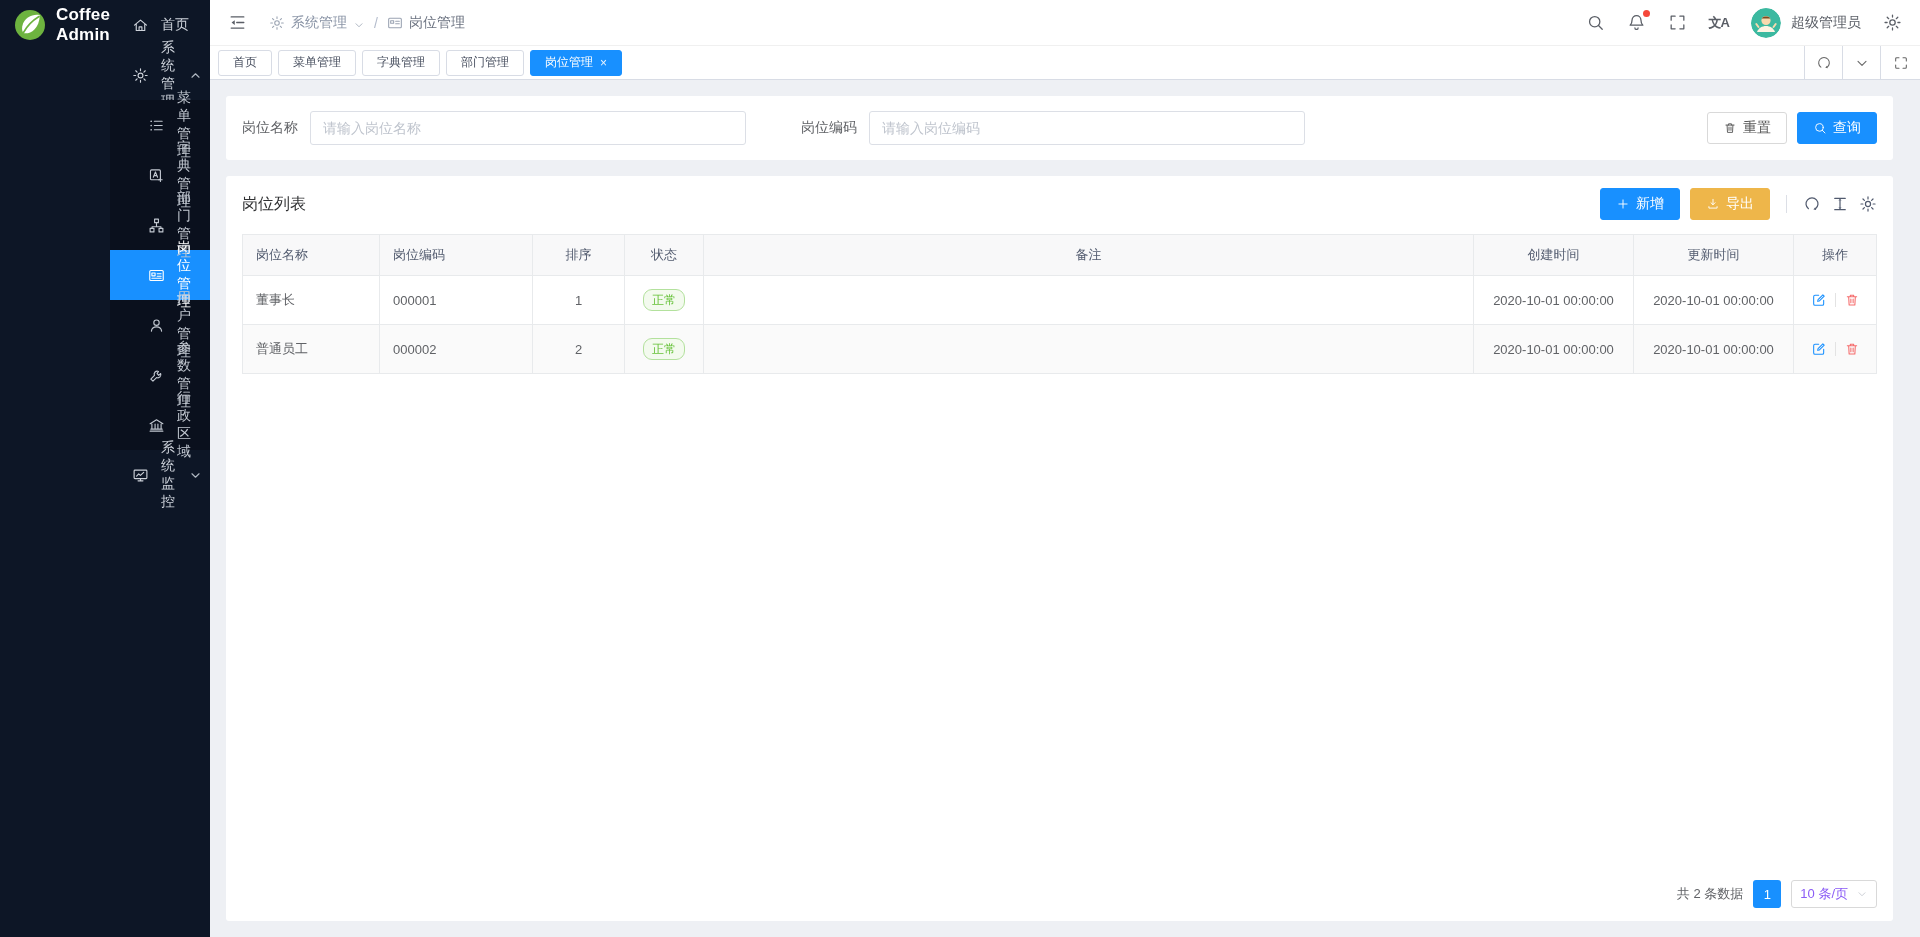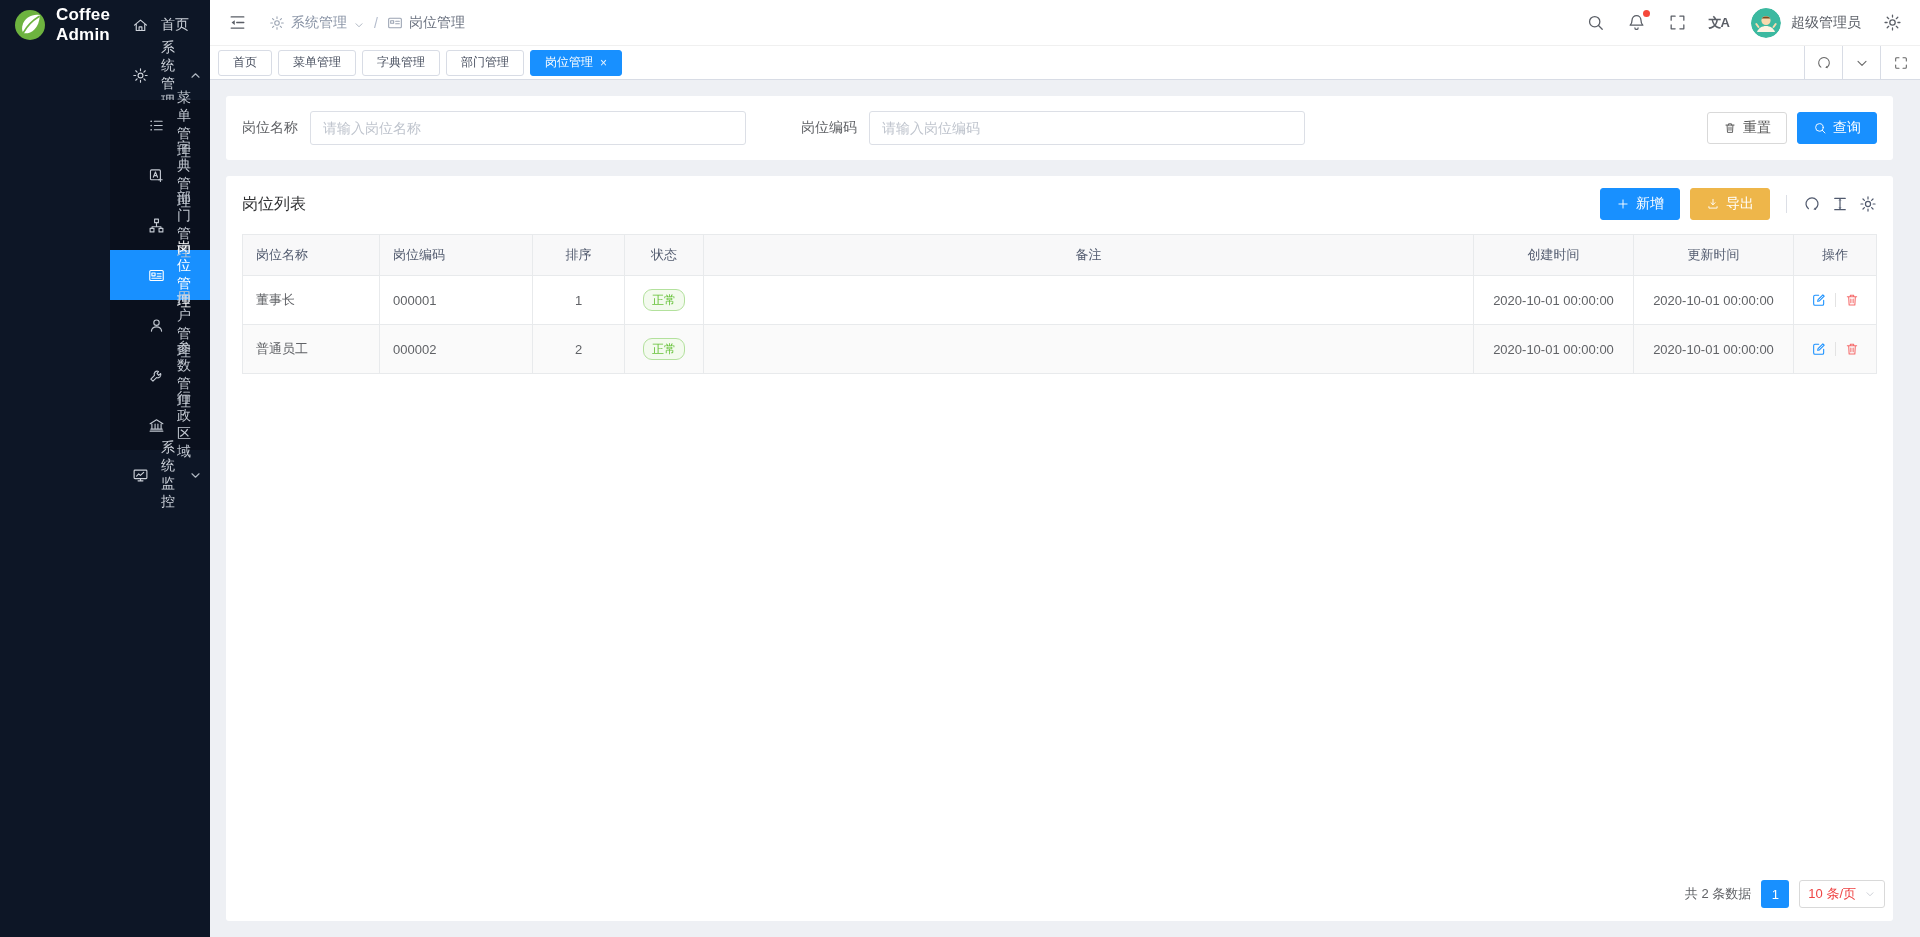--- a/index.html
+++ b/index.html
@@ -91,25 +91,25 @@
   .grid tr.stripe td { background:#fafafa; }
   .tag-success { display:inline-block; padding:3px 8px; font-size:12px; color:#67c23a; background:#f3faee;
     border:1px solid #b3e19d; border-radius:9px; line-height:1.2; }
   .op-cell { display:flex; align-items:center; justify-content:center; gap:8px; }
   .op-ic { width:16px; height:16px; display:inline-flex; cursor:pointer; }
   .op-ic svg { width:16px; height:16px; }
   .op-edit { color:#1890ff; }
   .op-del { color:#f56c6c; }
   .op-sep { width:1px; height:14px; background:#e3e3e3; }
 
-  .pagination { position:absolute; right:8px; bottom:13px; display:flex; align-items:center; gap:10px; font-size:13px; color:#606266; }
+  .pagination { position:absolute; right:16px; bottom:13px; display:flex; align-items:center; gap:10px; font-size:13px; color:#606266; }
   .page-num { width:28px; height:28px; background:#1890ff; color:#fff; border-radius:3px;
     display:flex; align-items:center; justify-content:center; cursor:pointer; }
   .page-size { height:28px; border:1px solid #d9d9d9; border-radius:3px; display:flex; align-items:center;
-    padding:0 8px; gap:8px; color:#ef4444; background:#fff; cursor:pointer; }
+    padding:0 8px; gap:8px; color:#8b5cf6; background:#fff; cursor:pointer; }
   .page-size svg { width:12px; height:12px; color:#c0c4cc; }
 </style>
 </head>
 <body>
 
 <div class="app">
 
   <aside class="sidebar">
     <div class="logo">
       <span style="display:inline-flex">

